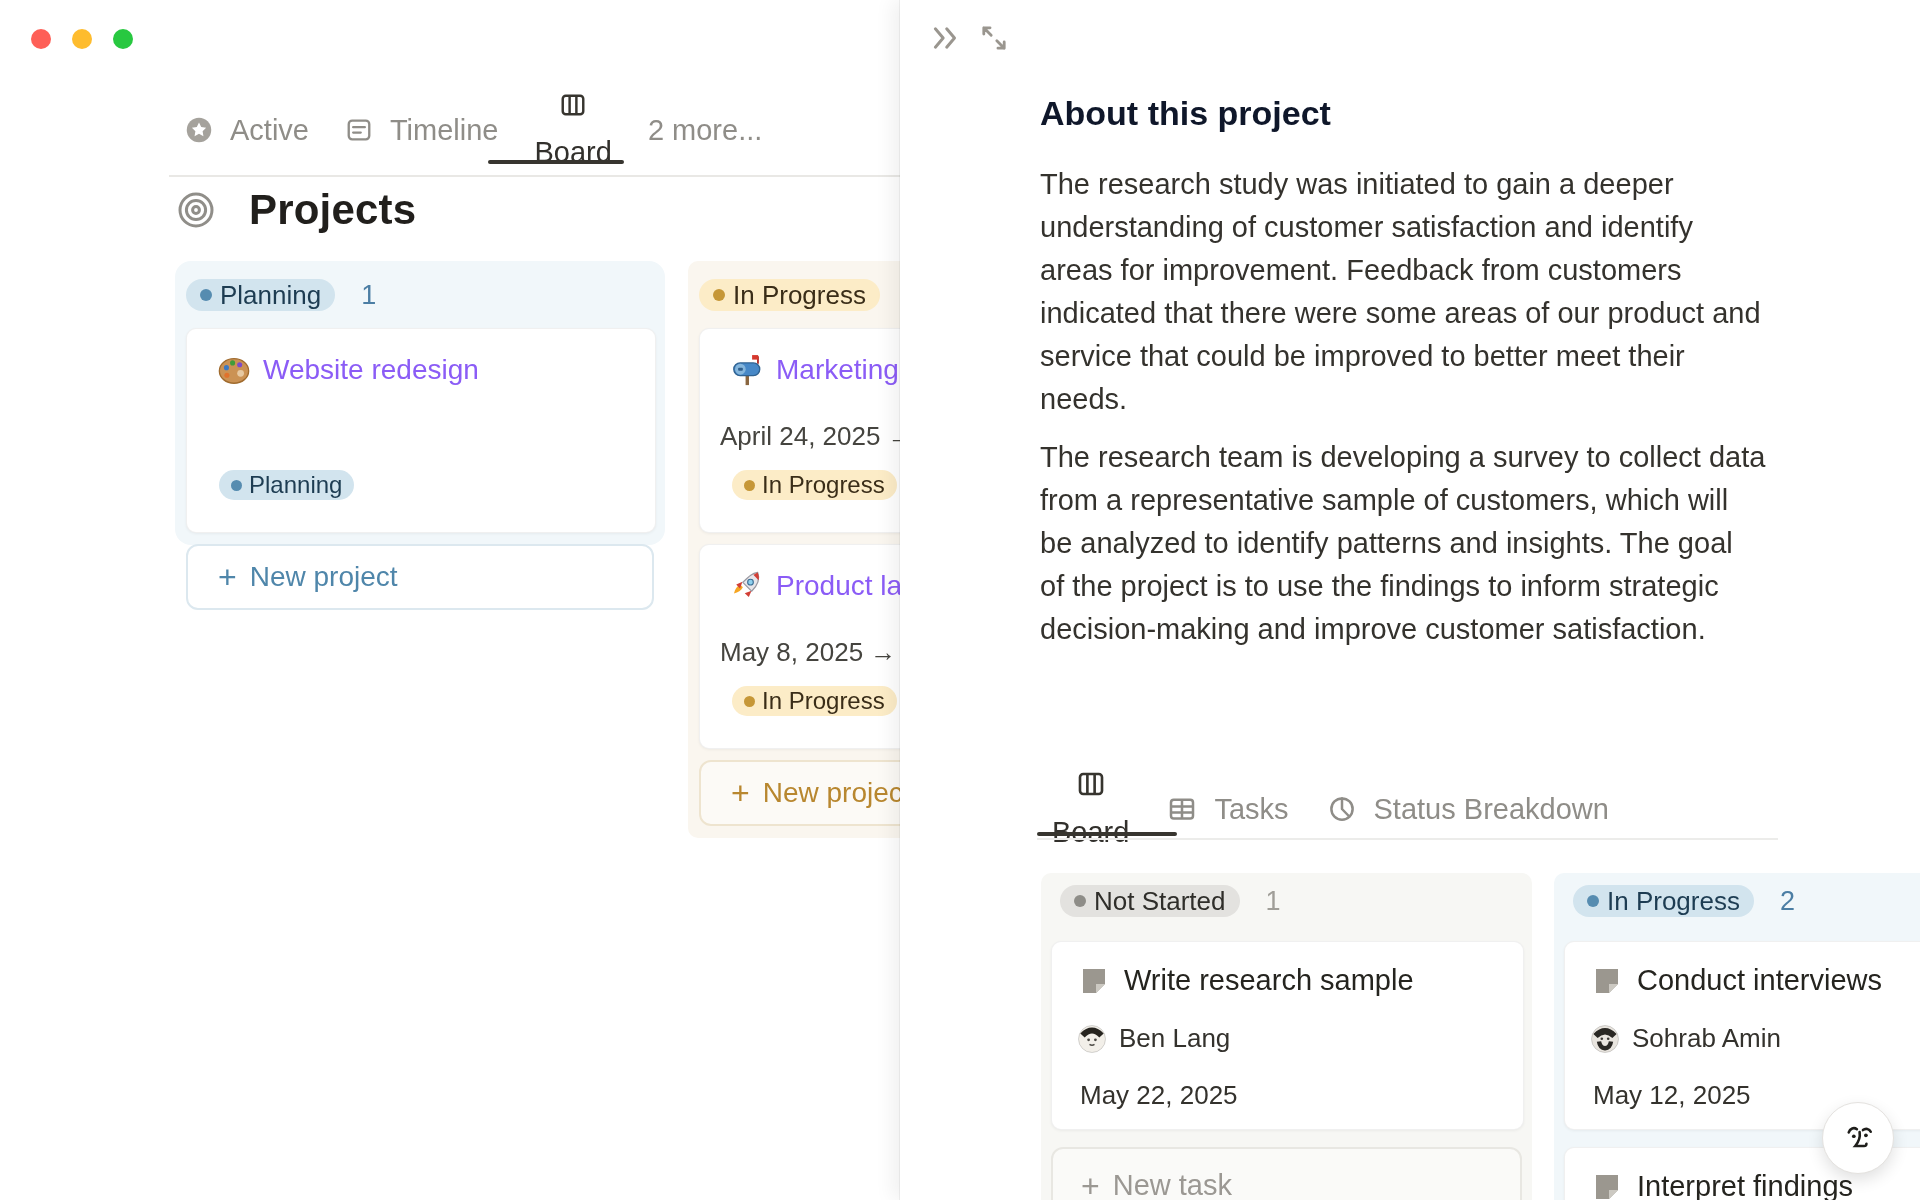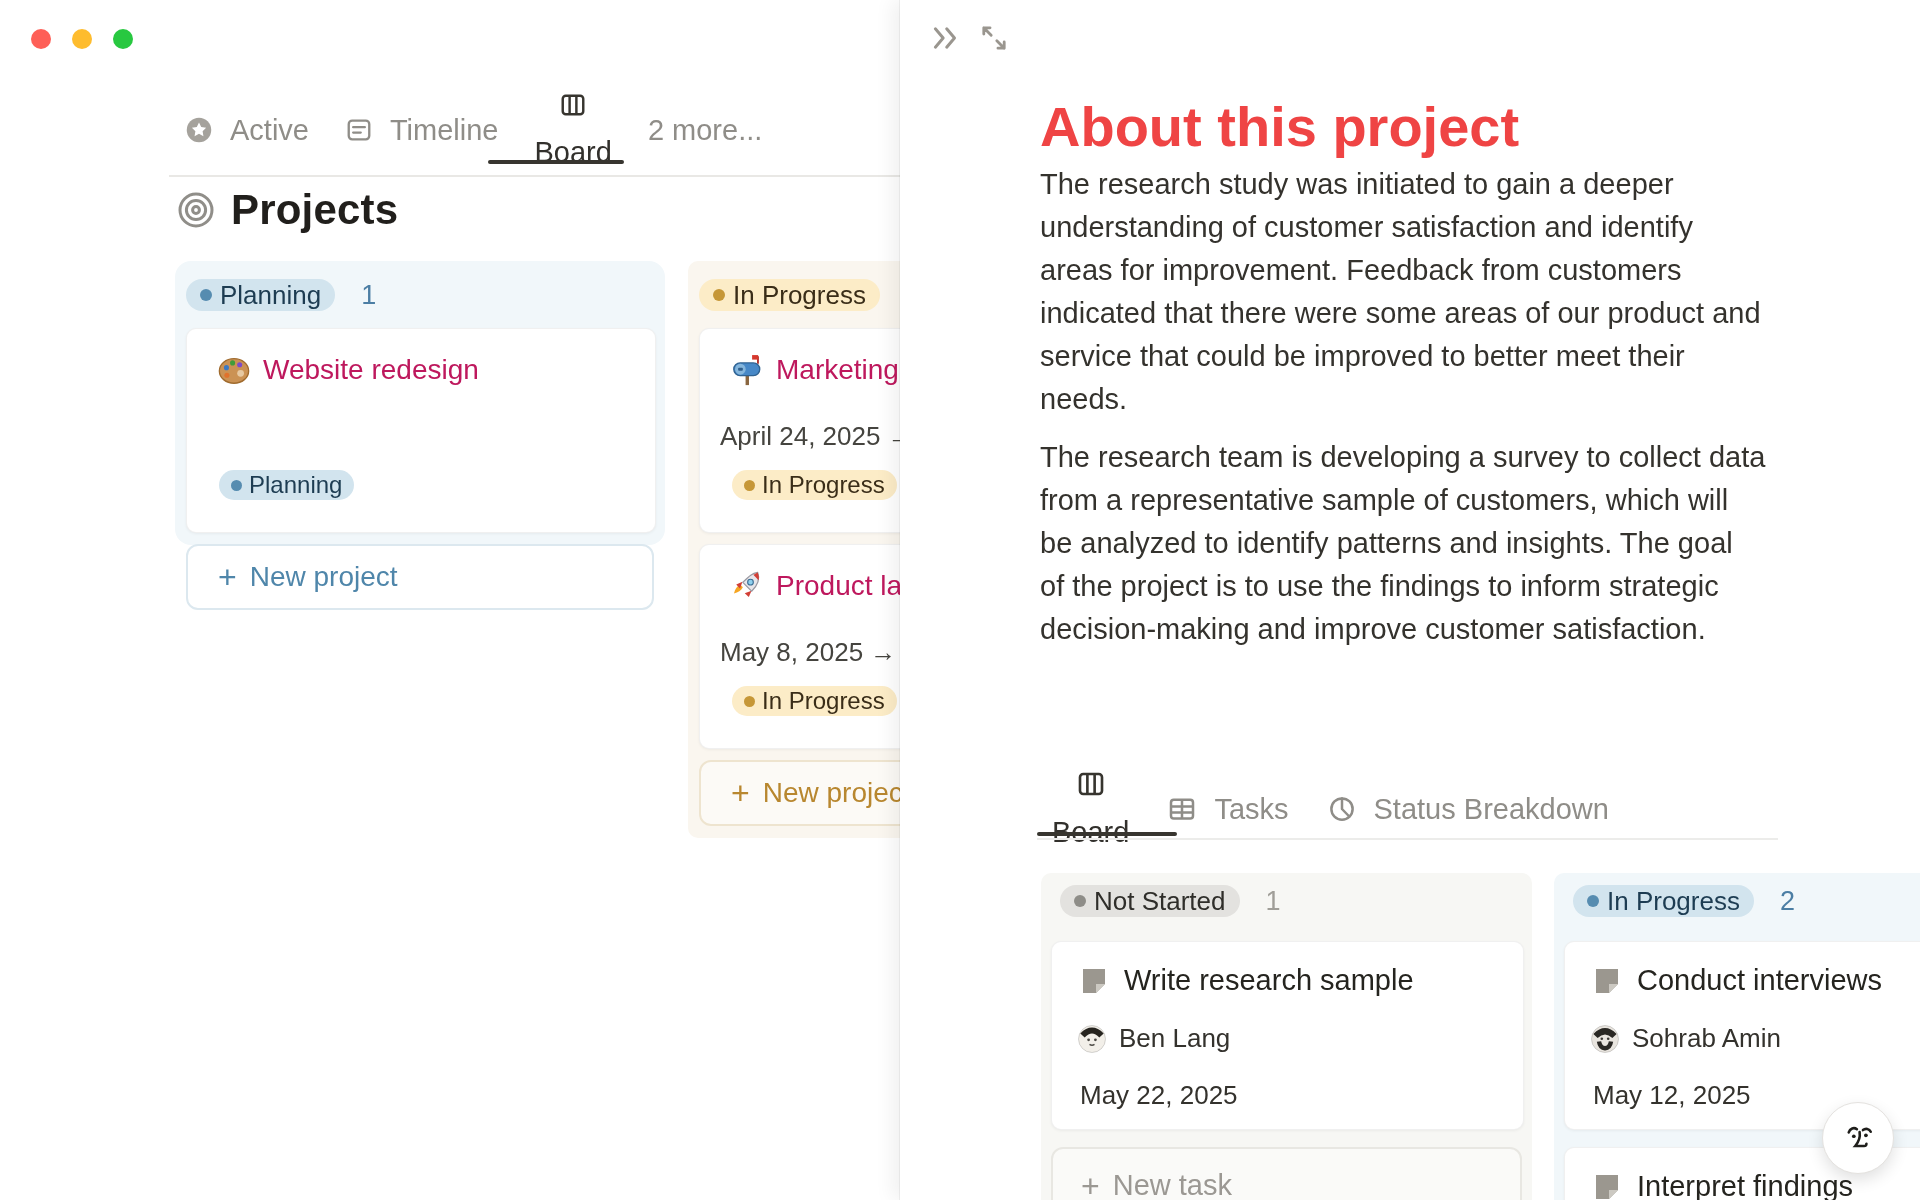--- a/index.html
+++ b/index.html
@@ -12,60 +12,60 @@
   .tl.red{background:#fe5f57;}  .tl.yellow{background:#febc2e;}  .tl.green{background:#28c840;}
 
   
   .viewtabs{position:absolute;left:185px;top:108px;height:44px;display:flex;align-items:center;gap:36px;
             font-size:29px;color:#8f8d88;}
   .vtab{display:flex;align-items:center;gap:17px;cursor:pointer;}
   .vtab.active{color:#32302c;font-weight:500;flex-direction:column;}
   .tab-underline{position:absolute;left:488px;top:160px;width:136px;height:4px;background:#37352f;border-radius:2px;}
   .tabs-divider{position:absolute;left:169px;top:175px;width:731px;height:2px;background:#e9e8e5;}
 
-  .page-title{position:absolute;left:176px;top:185px;height:50px;display:flex;align-items:center;gap:15px;}
+  .page-title{position:absolute;left:176px;top:185px;height:50px;display:flex;align-items:center;gap:33px;}
   .page-title .txt{font-size:42px;font-weight:700;color:#211f1c;letter-spacing:.2px;}
 
   .bcol{position:absolute;border-radius:10px;}
   .bcol.planning{left:175px;top:261px;width:490px;height:284px;background:#f1f7fa;border-radius:16px;}
   .bcol.inprog{left:688px;top:261px;width:490px;height:577px;background:#faf6ef;}
 
   .colhead{position:absolute;left:11px;top:18px;display:flex;align-items:center;}
   .pill{display:inline-flex;align-items:center;gap:8px;height:32px;padding:0 14px;border-radius:16px;
         font-size:26px;font-weight:500;}
   .pill .dot{width:12px;height:12px;border-radius:50%;}
   .pill.blue{background:#d2e4ee;color:#1d3c52;} .pill.blue .dot{background:#568cb0;}
   .pill.yellow{background:#fcecc7;color:#3a2d18;} .pill.yellow .dot{background:#c69737;}
   .pill.gray{background:#e3e2df;color:#2f2e2a;} .pill.gray .dot{background:#8e8d88;}
   .count{font-size:27px;margin-left:26px;}
   .count.blue{color:#4c7ea4;} .count.grayc{color:#a09e98;}
 
   .card{position:absolute;background:#fff;border:1px solid rgba(0,0,0,.06);border-radius:10px;
         box-shadow:0 1px 3px rgba(15,15,15,.05);}
   .crow{position:absolute;display:flex;align-items:center;}
-  .titlerow{left:30px;top:24px;gap:12px;font-size:28px;font-weight:500;color:#be185d;}
+  .titlerow{left:30px;top:24px;gap:12px;font-size:28px;font-weight:500;color:#8b5cf6;}
   .daterow{left:20px;top:92px;font-size:26px;color:#45443f;}
   .tagrow{left:32px;top:141px;}
   .pill-sm{display:inline-flex;align-items:center;gap:7px;height:30px;padding:0 12px;border-radius:15px;
            font-size:24px;font-weight:500;}
   .pill-sm.blue{background:#d2e4ee;color:#1d3c52;} .pill-sm.blue .dot{width:11px;height:11px;border-radius:50%;background:#568cb0;}
   .pill-sm.yellow{background:#fcecc7;color:#3a2d18;} .pill-sm.yellow .dot{width:11px;height:11px;border-radius:50%;background:#c69737;}
 
   .newbtn{position:absolute;left:11px;width:468px;height:66px;border-radius:12px;display:flex;align-items:center;
           gap:13px;padding-left:30px;box-sizing:border-box;font-size:28px;cursor:pointer;}
   .newbtn.bluebtn{top:283px;background:rgba(255,255,255,.55);border:2px solid #dce8ef;color:#4f86aa;}
   .newbtn.amberbtn{top:499px;background:rgba(255,255,255,.45);border:2px solid #eee4cf;color:#b8872f;}
   .plus{font-size:32px;line-height:1;font-weight:400;}
 
   
   .peek{position:absolute;left:900px;top:0;width:1020px;height:1200px;background:#fff;
         box-shadow:-1px 0 0 rgba(0,0,0,.05), -8px 0 18px rgba(0,0,0,.06);}
   .peek-iconbtn{position:absolute;width:36px;height:36px;display:flex;align-items:center;justify-content:center;cursor:pointer;}
 
-  .h1{position:absolute;left:1040px;top:94px;font-size:56px;font-weight:700;color:#ef4444;}
+  .h1{position:absolute;left:1040px;top:94px;font-size:34px;font-weight:700;color:#0f172a;}
   .para{position:absolute;left:1040px;width:810px;font-size:29px;line-height:43px;color:#34322d;white-space:pre-line;}
   .p1{top:163px;} .p2{top:436px;}
   .h2{position:absolute;left:1040px;top:709px;font-size:37px;font-weight:700;color:#211f1b;}
 
   .peektabs{position:absolute;left:1052px;top:789px;height:40px;display:flex;align-items:center;gap:38px;
             font-size:29px;color:#8f8d88;}
   .peektabs .vtab.active{color:#32302c;font-weight:500;}
   .peek-underline{position:absolute;left:1037px;top:832px;width:140px;height:4px;background:#37352f;border-radius:2px;}
   .peek-divider{position:absolute;left:1037px;top:838px;width:741px;height:2px;background:#ececea;}
 

